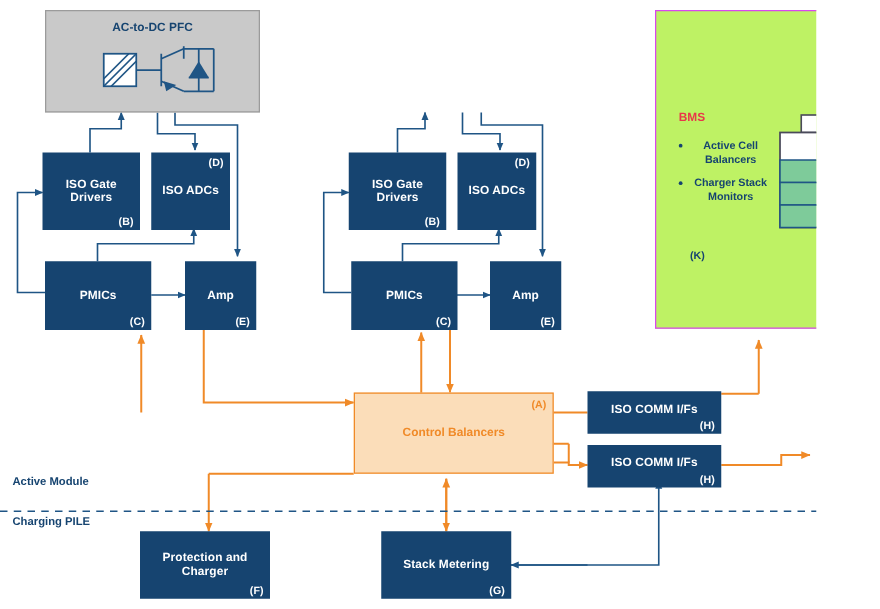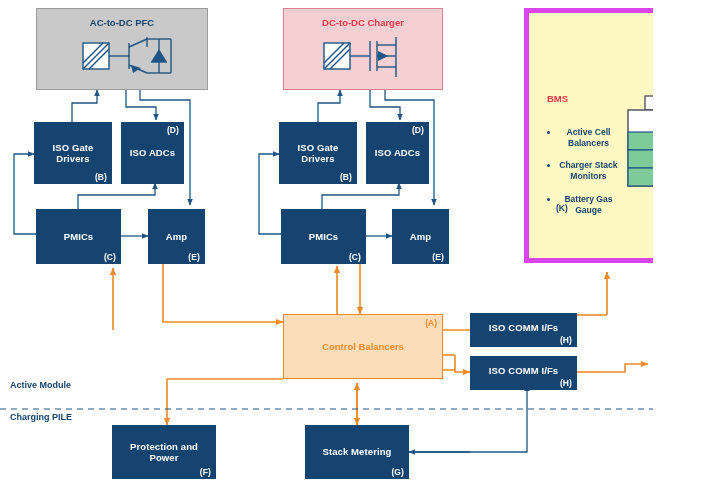--- a/index.html
+++ b/index.html
@@ -68,22 +68,22 @@
   }
   .stage.pink .title{ color:#e8374a; }
   .sym{
     position:absolute;
     left:0; right:0;
     top:26px;
     height:46px;
   }
   
   .bms{
-    border:5px solid #d946ef;
-    background:#fef9c3;
+    border:1px solid #d946ef;
+    background:#bef264;
     display:block;
   }
   .bms-title{
     position:absolute;
     left:18px; top:80px;
     font-size:9.5px;
     font-weight:bold;
     color:#e8374a;
   }
   .bms-list{
@@ -94,21 +94,20 @@
     list-style:none;
   }
   .bms-list li{
     position:relative;
     padding-left:9px;
     margin-bottom:9px;
     font-size:8.6px;
     font-weight:bold;
     color:#164470;
     line-height:1.25;
-    margin-top:12px;
   }
   .bms-list li:before{
     content:"";
     position:absolute;
     left:0; top:4px;
     width:3px; height:3px;
     border-radius:50%;
     background:#164470;
   }
   .bms-tag{
@@ -228,48 +227,26 @@
           <line x1="134" y1="4" x2="134" y2="38"></line>
           <line x1="122" y1="4" x2="122" y2="38"></line>
           <line x1="114" y1="27" x2="130" y2="27"></line>
         </g>
         <path d="M114,27 L122,14 L130,27 z" fill="#1f5585"></path>
         <path d="M94,30 L104,33 L96,38 z" fill="#1f5585"></path>
       </svg>
     </div>
   </div>
 
-  <div class="blk stage pink" style="left:283px;top:8px;width:160px;height:82px;">
-    <div class="title">DC-to-DC Charger</div>
-    <div class="sym">
-      <svg width="160" height="46" viewBox="0 0 160 46" xmlns="http://www.w3.org/2000/svg">
-        <g stroke="#1f5585" stroke-width="1.4" fill="none">
-          <rect x="40" y="8" width="26" height="26" fill="#ffffff"></rect>
-          <line x1="40" y1="34" x2="66" y2="8"></line>
-          <line x1="46" y1="34" x2="66" y2="14"></line>
-          <line x1="40" y1="28" x2="60" y2="8"></line>
-          <line x1="66" y1="21" x2="86" y2="21"></line>
-          <line x1="86" y1="6" x2="86" y2="36"></line>
-          <line x1="93" y1="6" x2="93" y2="36"></line>
-          <line x1="93" y1="10" x2="112" y2="10"></line>
-          <line x1="93" y1="32" x2="112" y2="32"></line>
-          <line x1="112" y1="2" x2="112" y2="42"></line>
-          <line x1="93" y1="21" x2="112" y2="21"></line>
-        </g>
-        <path d="M104,21 L94,16 L94,26 z" fill="#1f5585"></path>
-      </svg>
-    </div>
-  </div>
 
   <div class="blk bms" style="left:524px;top:8px;width:172px;height:255px;">
     <div class="bms-title">BMS</div>
     <ul class="bms-list">
       <li>Active Cell Balancers</li>
       <li>Charger Stack Monitors</li>
-      <li>Battery Gas Gauge</li>
     </ul>
     <div class="bms-tag">(K)</div>
     <div style="position:absolute;left:96px;top:82px;">
       <svg width="62" height="100" viewBox="0 0 62 100" xmlns="http://www.w3.org/2000/svg">
         <rect x="20" y="1" width="22" height="14" fill="#ffffff" stroke="#4a4a5a" stroke-width="1.3"></rect>
         <rect x="3" y="15" width="56" height="76" fill="#ffffff" stroke="#4a4a5a" stroke-width="1.4"></rect>
         <rect x="3" y="37" width="56" height="18" fill="#7ecb9a" stroke="#1f5585" stroke-width="1.2"></rect>
         <rect x="3" y="55" width="56" height="18" fill="#7ecb9a" stroke="#1f5585" stroke-width="1.2"></rect>
         <rect x="3" y="73" width="56" height="18" fill="#7ecb9a" stroke="#1f5585" stroke-width="1.2"></rect>
       </svg>
@@ -318,21 +295,21 @@
   <div class="blk navy" style="left:470px;top:313px;width:107px;height:34px;">
     <span class="lbl" style="position:relative;top:-2px;">ISO COMM I/Fs</span>
     <span class="tag">(H)</span>
   </div>
   <div class="blk navy" style="left:470px;top:356px;width:107px;height:34px;">
     <span class="lbl" style="position:relative;top:-2px;">ISO COMM I/Fs</span>
     <span class="tag">(H)</span>
   </div>
 
   <div class="blk navy" style="left:112px;top:425px;width:104px;height:54px;">
-    <span class="lbl">Protection and Power</span>
+    <span class="lbl">Protection and Charger</span>
     <span class="tag">(F)</span>
   </div>
   <div class="blk navy" style="left:305px;top:425px;width:104px;height:54px;">
     <span class="lbl">Stack Metering</span>
     <span class="tag">(G)</span>
   </div>
 
   <div class="seclab" style="left:10px;top:380px;">Active Module</div>
   <div class="seclab" style="left:10px;top:412px;">Charging PILE</div>
 

